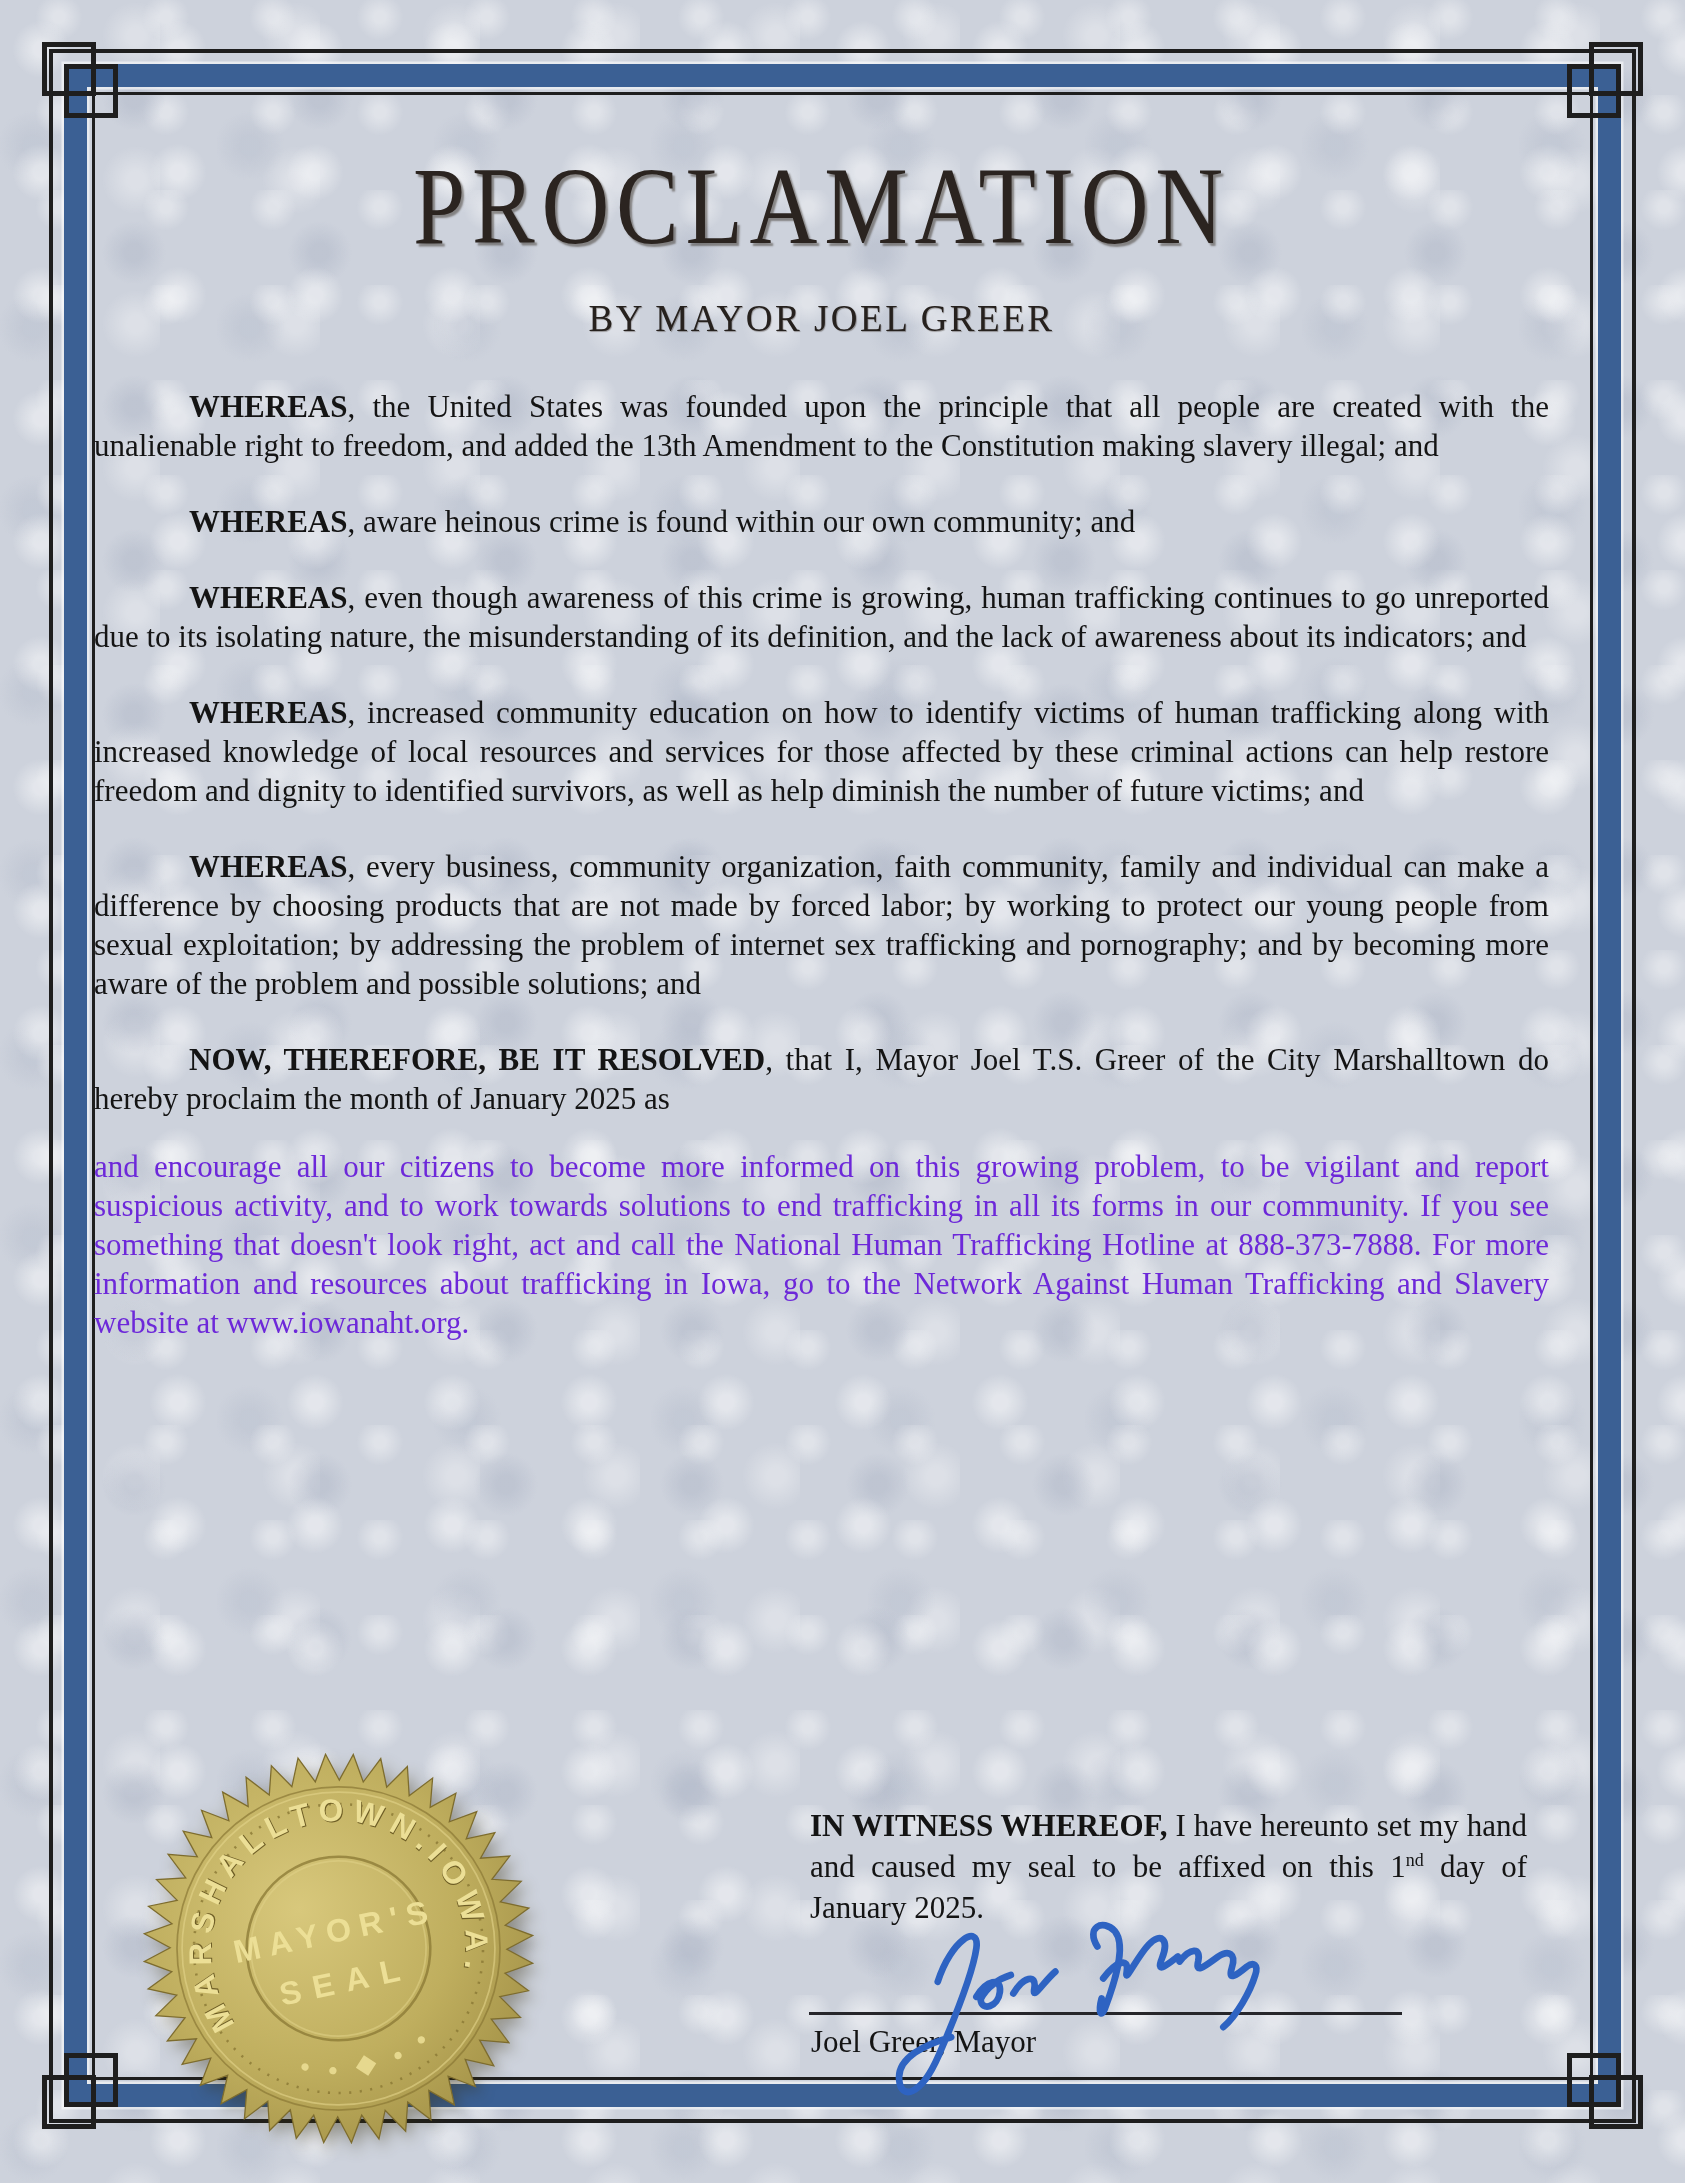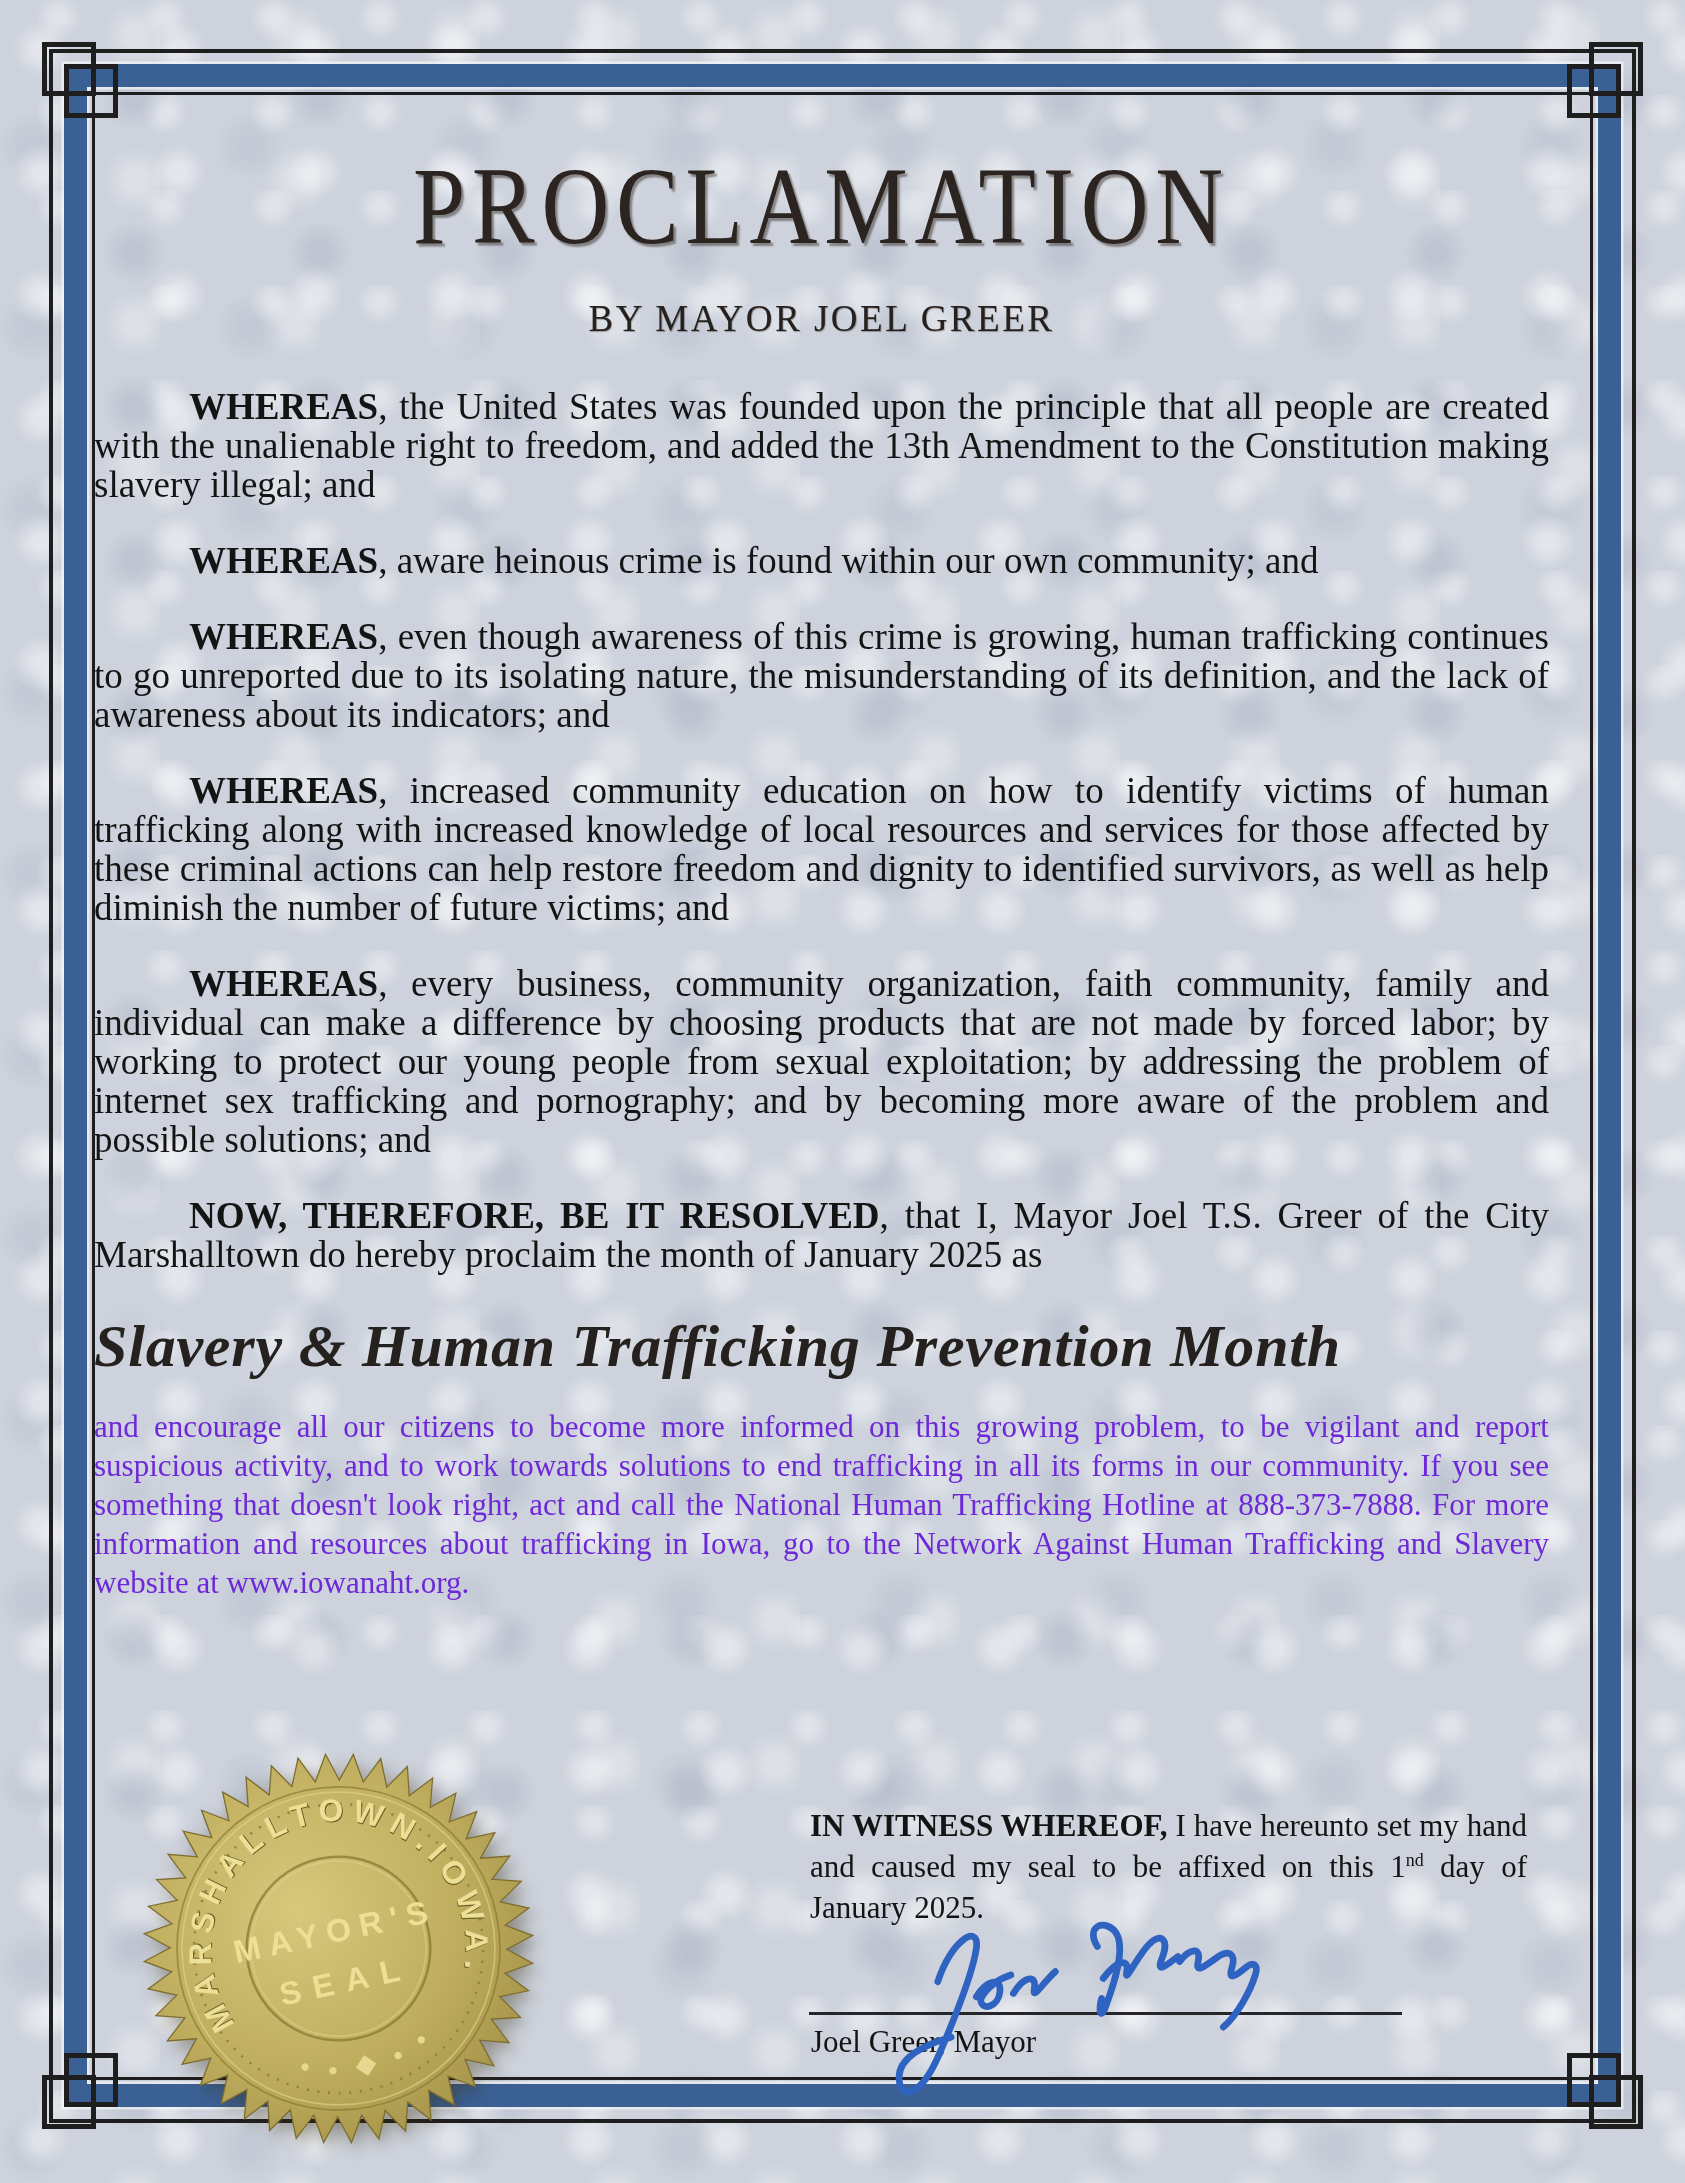--- a/index.html
+++ b/index.html
@@ -40,21 +40,21 @@
     transform:scaleY(1.16); transform-origin:top center;
     text-shadow:2.5px 2.5px 1.7px rgba(40,30,20,.45);
     white-space:nowrap;
   }
   .subtitle {
     text-align:center; margin-top:46px;
     font-size:37px; font-weight:400; letter-spacing:2.5px; color:#26211e;
     text-shadow:0.8px 0.8px 0.8px rgba(40,30,20,.35);
   }
   p.body-par {
-    margin-top:37px; font-size:37px; line-height:39px;
+    margin-top:37px; font-size:31px; line-height:39px;
     text-align:justify; text-indent:95px; color:#141414;
   }
   p.body-par.first { margin-top:47px; }
   p.body-par b, .witness b { font-weight:700; }
   .proc-title {
     margin-top:40px; font-size:60px; line-height:64px;
     font-weight:700; font-style:italic; letter-spacing:0.8px; color:#25211e;
     white-space:nowrap;
   }
   p.closing { margin-top:28.6px; font-size:31px; line-height:39px; text-align:justify; color:#6d28d9; }
@@ -101,21 +101,20 @@
   <div class="subtitle">BY MAYOR JOEL GREER</div>
 
   <p class="body-par first"><b>WHEREAS</b><span>, the United States was founded upon the principle that all people are created with the unalienable right to freedom, and added the 13th Amendment to the Constitution making slavery illegal; and</span></p>
   <p class="body-par"><b>WHEREAS</b><span>, aware heinous crime is found within our own community; and</span></p>
   <p class="body-par"><b>WHEREAS</b><span>, even though awareness of this crime is growing, human trafficking continues to go unreported due to its isolating nature, the misunderstanding of its definition, and the lack of awareness about its indicators; and</span></p>
   <p class="body-par"><b>WHEREAS</b><span>, increased community education on how to identify victims of human trafficking along with increased knowledge of local resources and services for those affected by these criminal actions can help restore freedom and dignity to identified survivors, as well as help diminish the number of future victims; and</span></p>
   <p class="body-par"><b>WHEREAS</b><span>, every business, community organization, faith community, family and individual can make a difference by choosing products that are not made by forced labor; by working to protect our young people from sexual exploitation; by addressing the problem of internet sex trafficking and pornography; and by becoming more aware of the problem and possible solutions; and</span></p>
 
   <p class="body-par"><b>NOW, THEREFORE, BE IT RESOLVED</b><span>, that I, Mayor Joel T.S. Greer of the City Marshalltown do hereby proclaim the month of January 2025 as</span></p>
 
-  <div class="proc-title">Slavery &amp; Human Trafficking Prevention Month</div>
 
   <p class="closing">and encourage all our citizens to become more informed on this growing problem, to be vigilant and report suspicious activity, and to work towards solutions to end trafficking in all its forms in our community. If you see something that doesn't look right, act and call the National Human Trafficking Hotline at 888-373-7888. For more information and resources about trafficking in Iowa, go to the Network Against Human Trafficking and Slavery website at www.iowanaht.org.</p>
 </div>
 
 <div class="witness">
   <b>IN WITNESS WHEREOF,</b><span> I have hereunto set my hand and caused my seal to be affixed on this 1</span><sup>nd</sup><span> day of January 2025.</span>
 </div>
 
 <svg class="signature" viewBox="0 0 520 250" aria-label="handwritten signature">
   <g fill="none" stroke="#2e63c2" stroke-width="8" stroke-linecap="round" stroke-linejoin="round">

